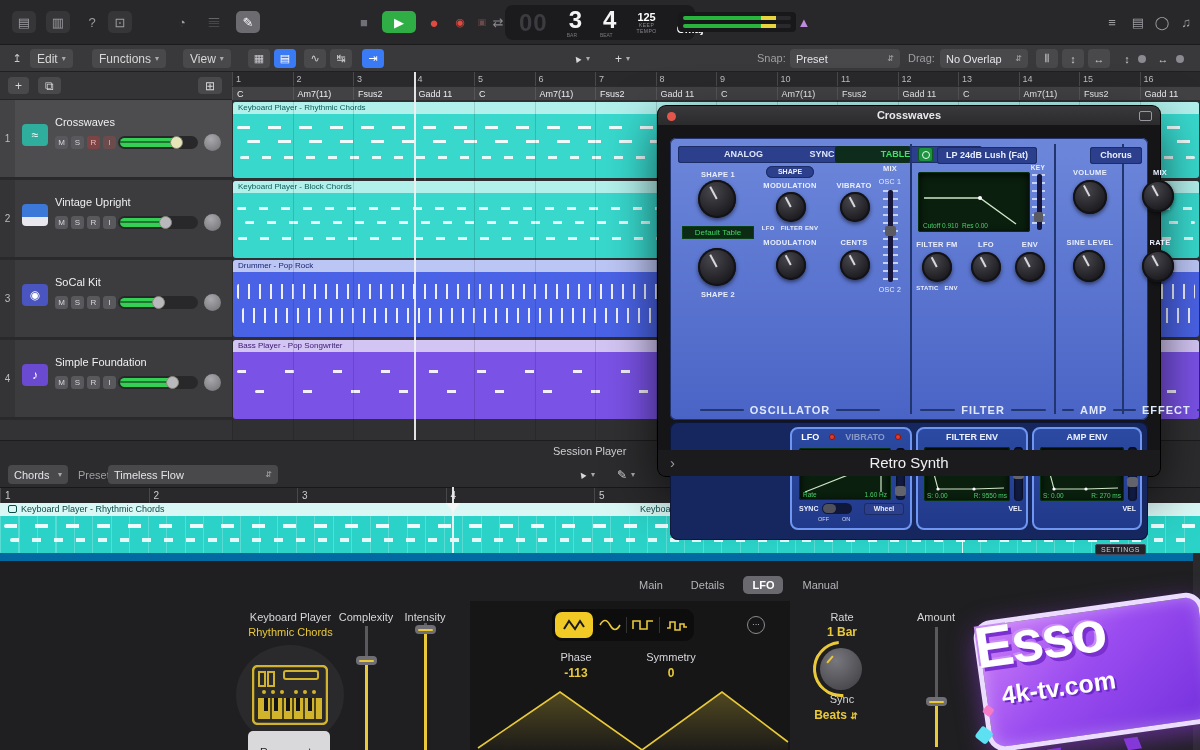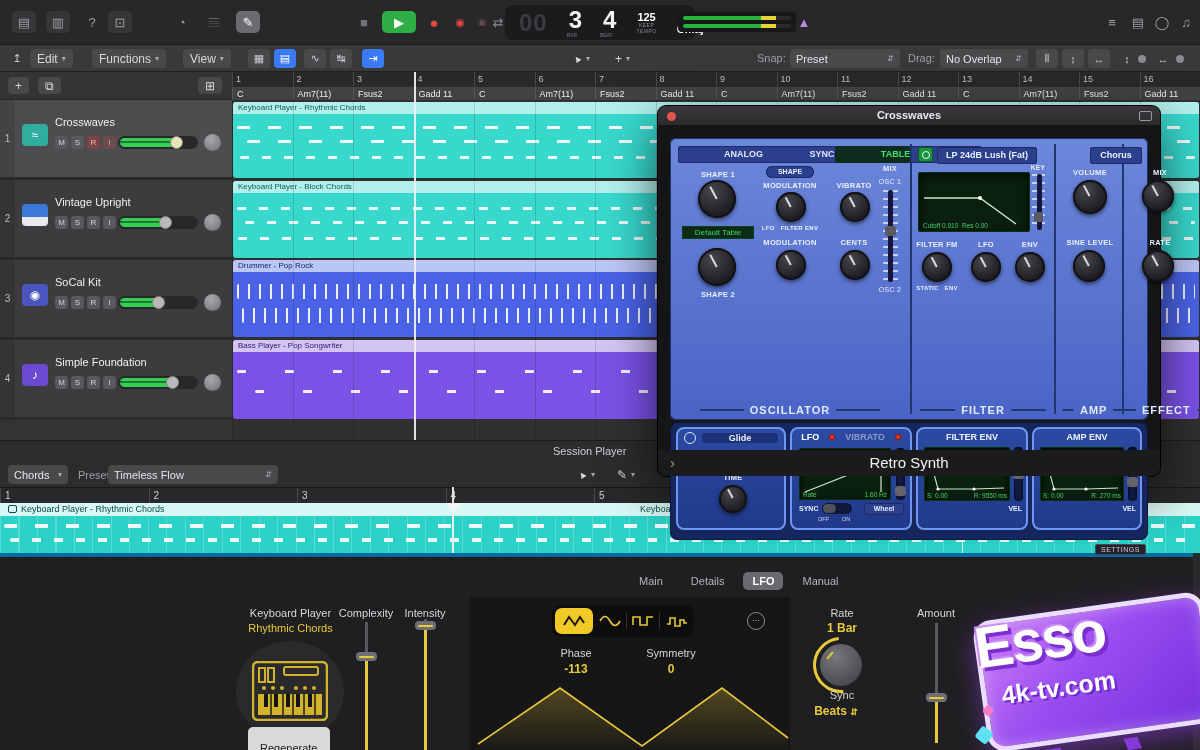--- a/index.html
+++ b/index.html
@@ -111,21 +111,21 @@
   .velsl b { position:absolute; left:-1px; width:11px; height:10px; background:#63636b; border-radius:3px; }
   .settings-pill { position:absolute; right:14px; top:438px; font-size:7px; color:#cfcfd4; background:#22222a; border:1px solid #46465a; border-radius:2px; padding:1px 5px; letter-spacing:.5px; }
   .plug-foot { position:absolute; left:0; bottom:0; width:100%; height:26px; background:#1b1b1d; border-radius:0 0 8px 8px; text-align:center; font-size:15px; color:#f0f0f3; line-height:26px; }
 
   
   .bruler { position:absolute; left:0; top:487px; width:1200px; height:16px; background:#29292b; display:flex; border-top:1px solid #18181a; }
   .bbar { flex:none; width:148.5px; font-size:10px; color:#cbcbd0; border-left:1px solid #48484b; padding-left:4px; line-height:16px; }
   .bstrip-h { position:absolute; left:0; top:503px; width:1200px; height:13px; background:#d9f7f4; color:#0c4a46; font-size:9px; }
   .bstrip-b { position:absolute; left:0; top:516px; width:1200px; height:37px; background:#2bd2c7;
       background-image:repeating-linear-gradient(90deg, rgba(255,255,255,.22) 0 1px, transparent 1px 18.5px); }
-  .editor { position:absolute; left:0; top:553px; width:1193px; height:197px; background:#1f1f21; border-top:4px solid #0369a1; }
+  .editor { position:absolute; left:0; top:553px; width:1193px; height:197px; background:#1f1f21; border-top:8px solid #0369a1; }
   .etab { font-size:11px; color:#b4b4ba; padding:3px 9px; border-radius:5px; }
   .etab.on { background:#69696f; color:#fff; font-weight:bold; }
   .ylabel { font-size:11px; color:#d6d6da; text-align:center; }
   .yval { font-size:12px; color:#e9c93a; font-weight:bold; text-align:center; }
   .vsl { position:absolute; width:3px; background:#5a5a5e; }
   .vsl .yfill { position:absolute; left:0; width:3px; background:#e9c93a; }
   .vsl .hd { position:absolute; left:-9px; width:21px; height:9px; background:#6e6e74; border-radius:4px; }
   .vsl .hd::after { content:''; position:absolute; left:3px; right:3px; top:3.5px; height:2px; background:#e9c93a; border-radius:1px; }
   .wavebtn { width:40px; height:26px; border-radius:7px; display:flex; align-items:center; justify-content:center; }
   .wavebtn.on { background:#f2ca26; }
@@ -493,32 +493,20 @@
       <div class="knob" style="left:472px;top:42px;width:32px;height:32px"></div>
       <div class="sp-h" style="left:458px;top:100px;width:64px">RATE</div>
       <div class="knob" style="left:472px;top:112px;width:32px;height:32px"></div>
       <div class="seclab" style="left:454px;width:70px">
           <span>EFFECT</span>
         </div>
     </div>
 
     <div class="synth-bot">
 
-      <div class="bpanel" style="left:6px;width:110px">
-        <div style="display:flex;align-items:center;gap:6px;padding:3px 6px 0 6px">
-          <span style="width:12px;height:12px;border:1.5px solid #dfe8ff;border-radius:50%;display:inline-block"></span>
-          <span class="bp-h" style="flex:1;margin-top:0;background:#1c3176;border-radius:3px">Glide</span>
-        </div>
-        <div style="display:flex;justify-content:space-between;padding:4px 10px 0 10px;font-size:7.5px;color:#dfe8ff;font-weight:bold">
-          <span>MODE</span>
-          <span>Osc2</span>
-        </div>
-        <div class="sp-h" style="left:0;top:44px;width:110px;position:absolute">TIME</div>
-        <div class="knob" style="left:41px;top:56px;width:28px;height:28px"></div>
-      </div>
 
       <div class="bpanel" style="left:120px;width:122px">
         <div style="display:flex;justify-content:center;gap:10px;align-items:center;margin-top:3px">
           <span style="font-size:9px;font-weight:bold;color:#fff">LFO</span>
             <span class="reddot"></span>
           <span style="font-size:9px;font-weight:bold;color:#8a9ac8">VIBRATO</span>
             <span class="reddot"></span>
         </div>
         <div class="screen" style="left:7px;top:19px;width:92px;height:52px">
           <div style="position:absolute;left:3px;top:2px;display:flex;gap:2px">

